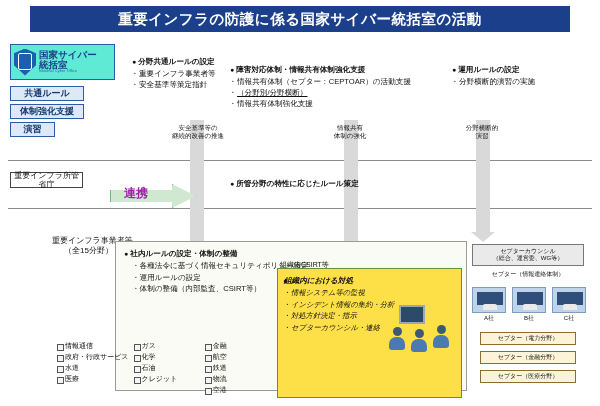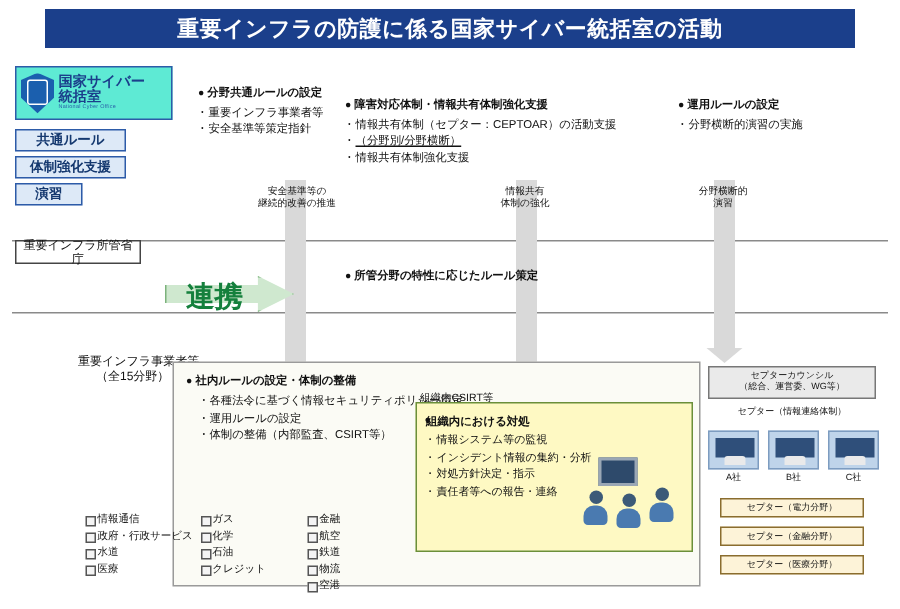--- a/index.html
+++ b/index.html
@@ -77,44 +77,44 @@
   .vlabel { position:absolute; font-size:6.5px; line-height:1.25; text-align:center; }
 
   
   .renkei-wrap { position:absolute; left:110px; top:144px; width:110px; height:34px; }
   .renkei-arrow {
     position:absolute; left:0; top:4px; width:86px; height:24px;
     background:#cfe8cf; border:1px solid #7cb27c;
     clip-path:polygon(0 25%,72% 25%,72% 0,100% 50%,72% 100%,72% 75%,0 75%);
   }
   .renkei-txt {
-    position:absolute; left:14px; top:5px; font-size:19px; font-weight:bold;
-    color:#15803d;
+    position:absolute; left:14px; top:5px; font-size:12px; font-weight:bold;
+    color:#a21caf;
   }
 
   
   .sectors { position:absolute; left:56px; top:305px; width:215px;
     display:grid; grid-template-columns:1fr 1fr 1fr; column-gap:4px; row-gap:1px; font-size:7px; }
   .sectors div { position:relative; padding-left:9px; white-space:nowrap; }
   .sectors div:before{
     content:""; position:absolute; left:1px; top:3px; width:5px; height:5px;
     border:1px solid #555; background:#f4f4f4;
   }
 
   
   .opbox {
     position:absolute; left:115px; top:205px; width:352px; height:150px;
     border:1px solid #9a9a9a; background:#fbfbf5;
   }
   .opbox-inner { position:absolute; left:8px; top:6px; font-size:7.6px; line-height:1.55; }
 
   
   .csirt {
-    position:absolute; left:277px; top:232px; width:185px; height:100px;
-    border:1px solid #6b8f3a; background:#fef9c3;
+    position:absolute; left:277px; top:232px; width:185px; height:130px;
+    border:1px solid #6b8f3a; background:#fde047;font-style:italic;
   }
   .csirt-title { position:absolute; left:280px; top:224px; font-size:7px; }
   .csirt ul { margin:0; padding:6px 4px 0 6px; list-style:none; font-size:7.3px; line-height:1.6; }
   .csirt li { position:relative; padding-left:7px; }
   .csirt li:before{ content:"・"; position:absolute; left:-1px; }
   .csirt .hd2 { font-weight:bold; font-size:7.6px; }
   .csirt .hd2:before{ content:"●"; margin-right:2px; font-size:7px; }
 
   
   .cep-council {
@@ -210,21 +210,21 @@
     <span>情報共有</span><br>
     <span>体制の強化</span>
   </div>
 
   <div class="varrow" style="left:476px; top:84px; height:112px;"></div>
   <div class="vlabel" style="left:442px; top:88px; width:80px;">
     <span>分野横断的</span><br>
     <span>演習</span>
   </div>
 
-  <div class="leftlabel" style="left:10px; top:124px; width:84px; height:16px;">重要インフラ所管省庁</div>
+  <div class="leftlabel" style="left:10px; top:136px; width:73px; height:16px;">重要インフラ所管省庁</div>
 
   <div class="renkei-wrap">
     <div class="renkei-arrow"></div>
     <div class="renkei-txt">連携</div>
   </div>
 
   <div class="blk" style="left:230px; top:142px; width:230px;">
     <span class="hd">所管分野の特性に応じたルール策定</span>
   </div>
 
@@ -265,21 +265,21 @@
     <div>空港</div>
   </div>
 
   <div class="csirt-title">組織内CSIRT等</div>
   <div class="csirt">
     <ul>
       <li class="hd2" style="padding-left:0;list-style:none;">組織内における対処</li>
       <li>情報システム等の監視</li>
       <li>インシデント情報の集約・分析</li>
       <li>対処方針決定・指示</li>
-      <li>責任者等への報告・連絡</li>
+      <li>セプターカウンシル・連絡</li>
     </ul>
     <div class="people">
       <div class="screen"></div>
       <div class="pers" style="left:0; top:28px;">
           <div class="head"></div>
           <div class="body"></div>
         </div>
       <div class="pers" style="left:22px; top:30px;">
           <div class="head"></div>
           <div class="body"></div>

